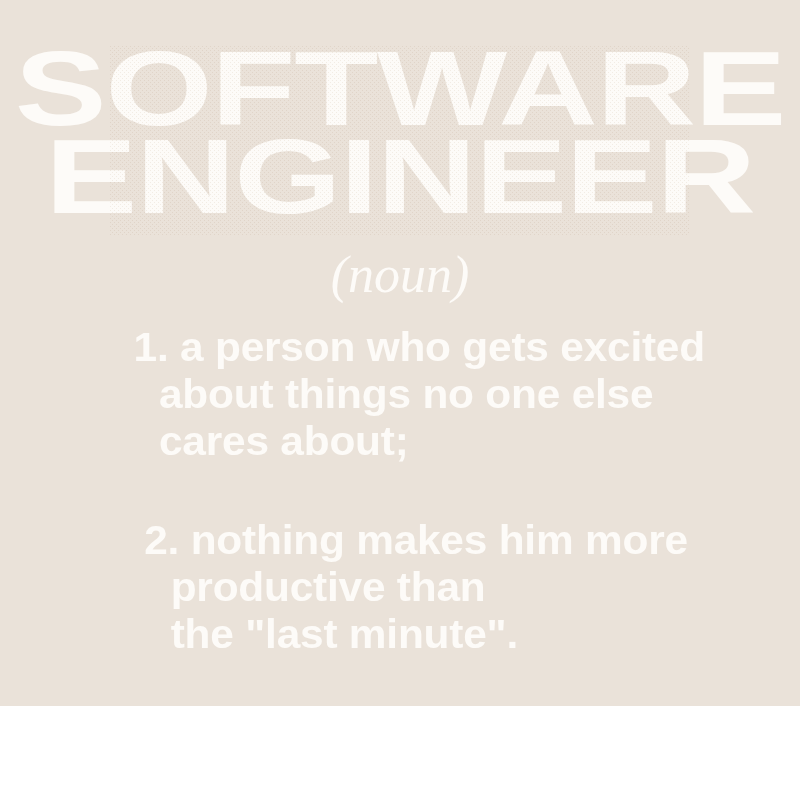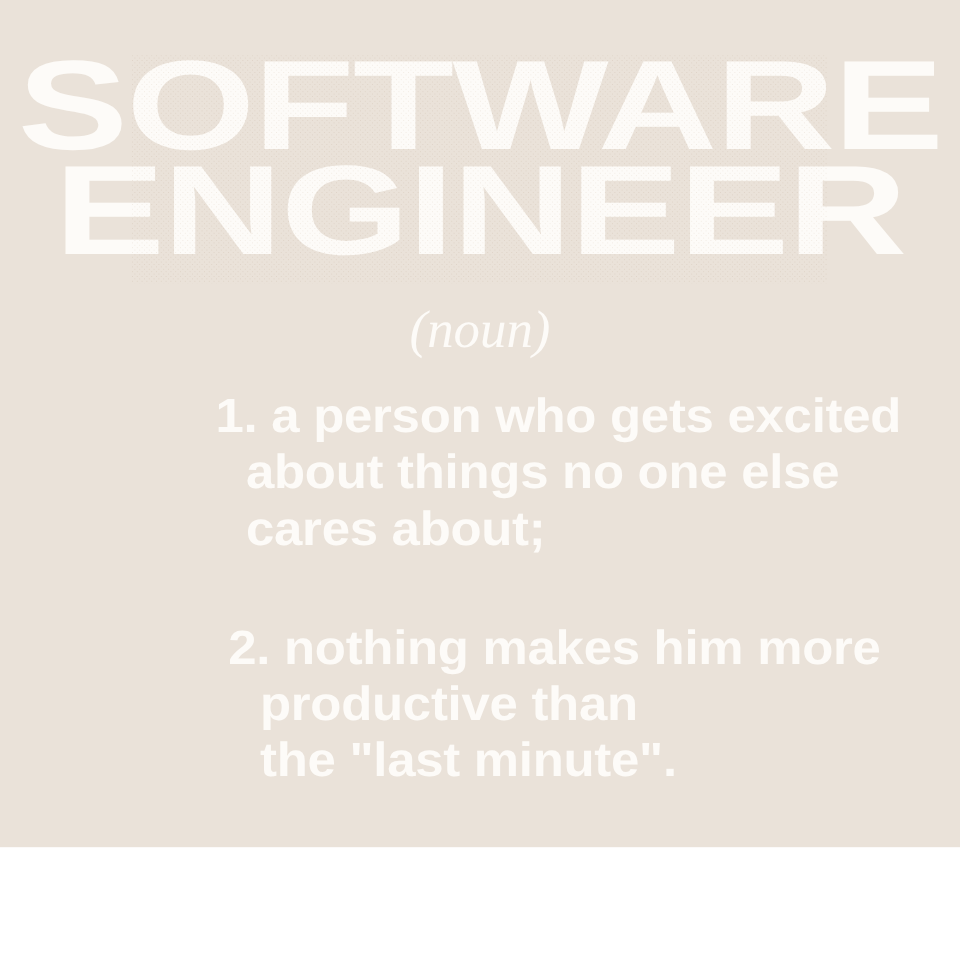--- a/index.html
+++ b/index.html
@@ -73,36 +73,35 @@
     width: 800px;
     text-align: center;
   }
 
   #pos-text {
     display: inline-block;
     color: #fdfbf8;
     font-family: "Liberation Serif", "DejaVu Serif", serif;
     font-style: italic;
     font-weight: 400;
-    font-size: 44px;
+    font-size: 52px;
     line-height: 64px;
     letter-spacing: 0px;
   }
 
   
   #definitions {
     position: absolute;
     left: 0;
     top: 324px;
     width: 800px;
   }
 
   .definition {
     display: block;
-    padding-left: 46px;
   }
 
   .definition + .definition {
     margin-top: 52px;
   }
 
   .def-line {
     display: block;
     color: #fdfbf8;
     font-family: "Liberation Sans Narrow", "Liberation Sans", sans-serif;

